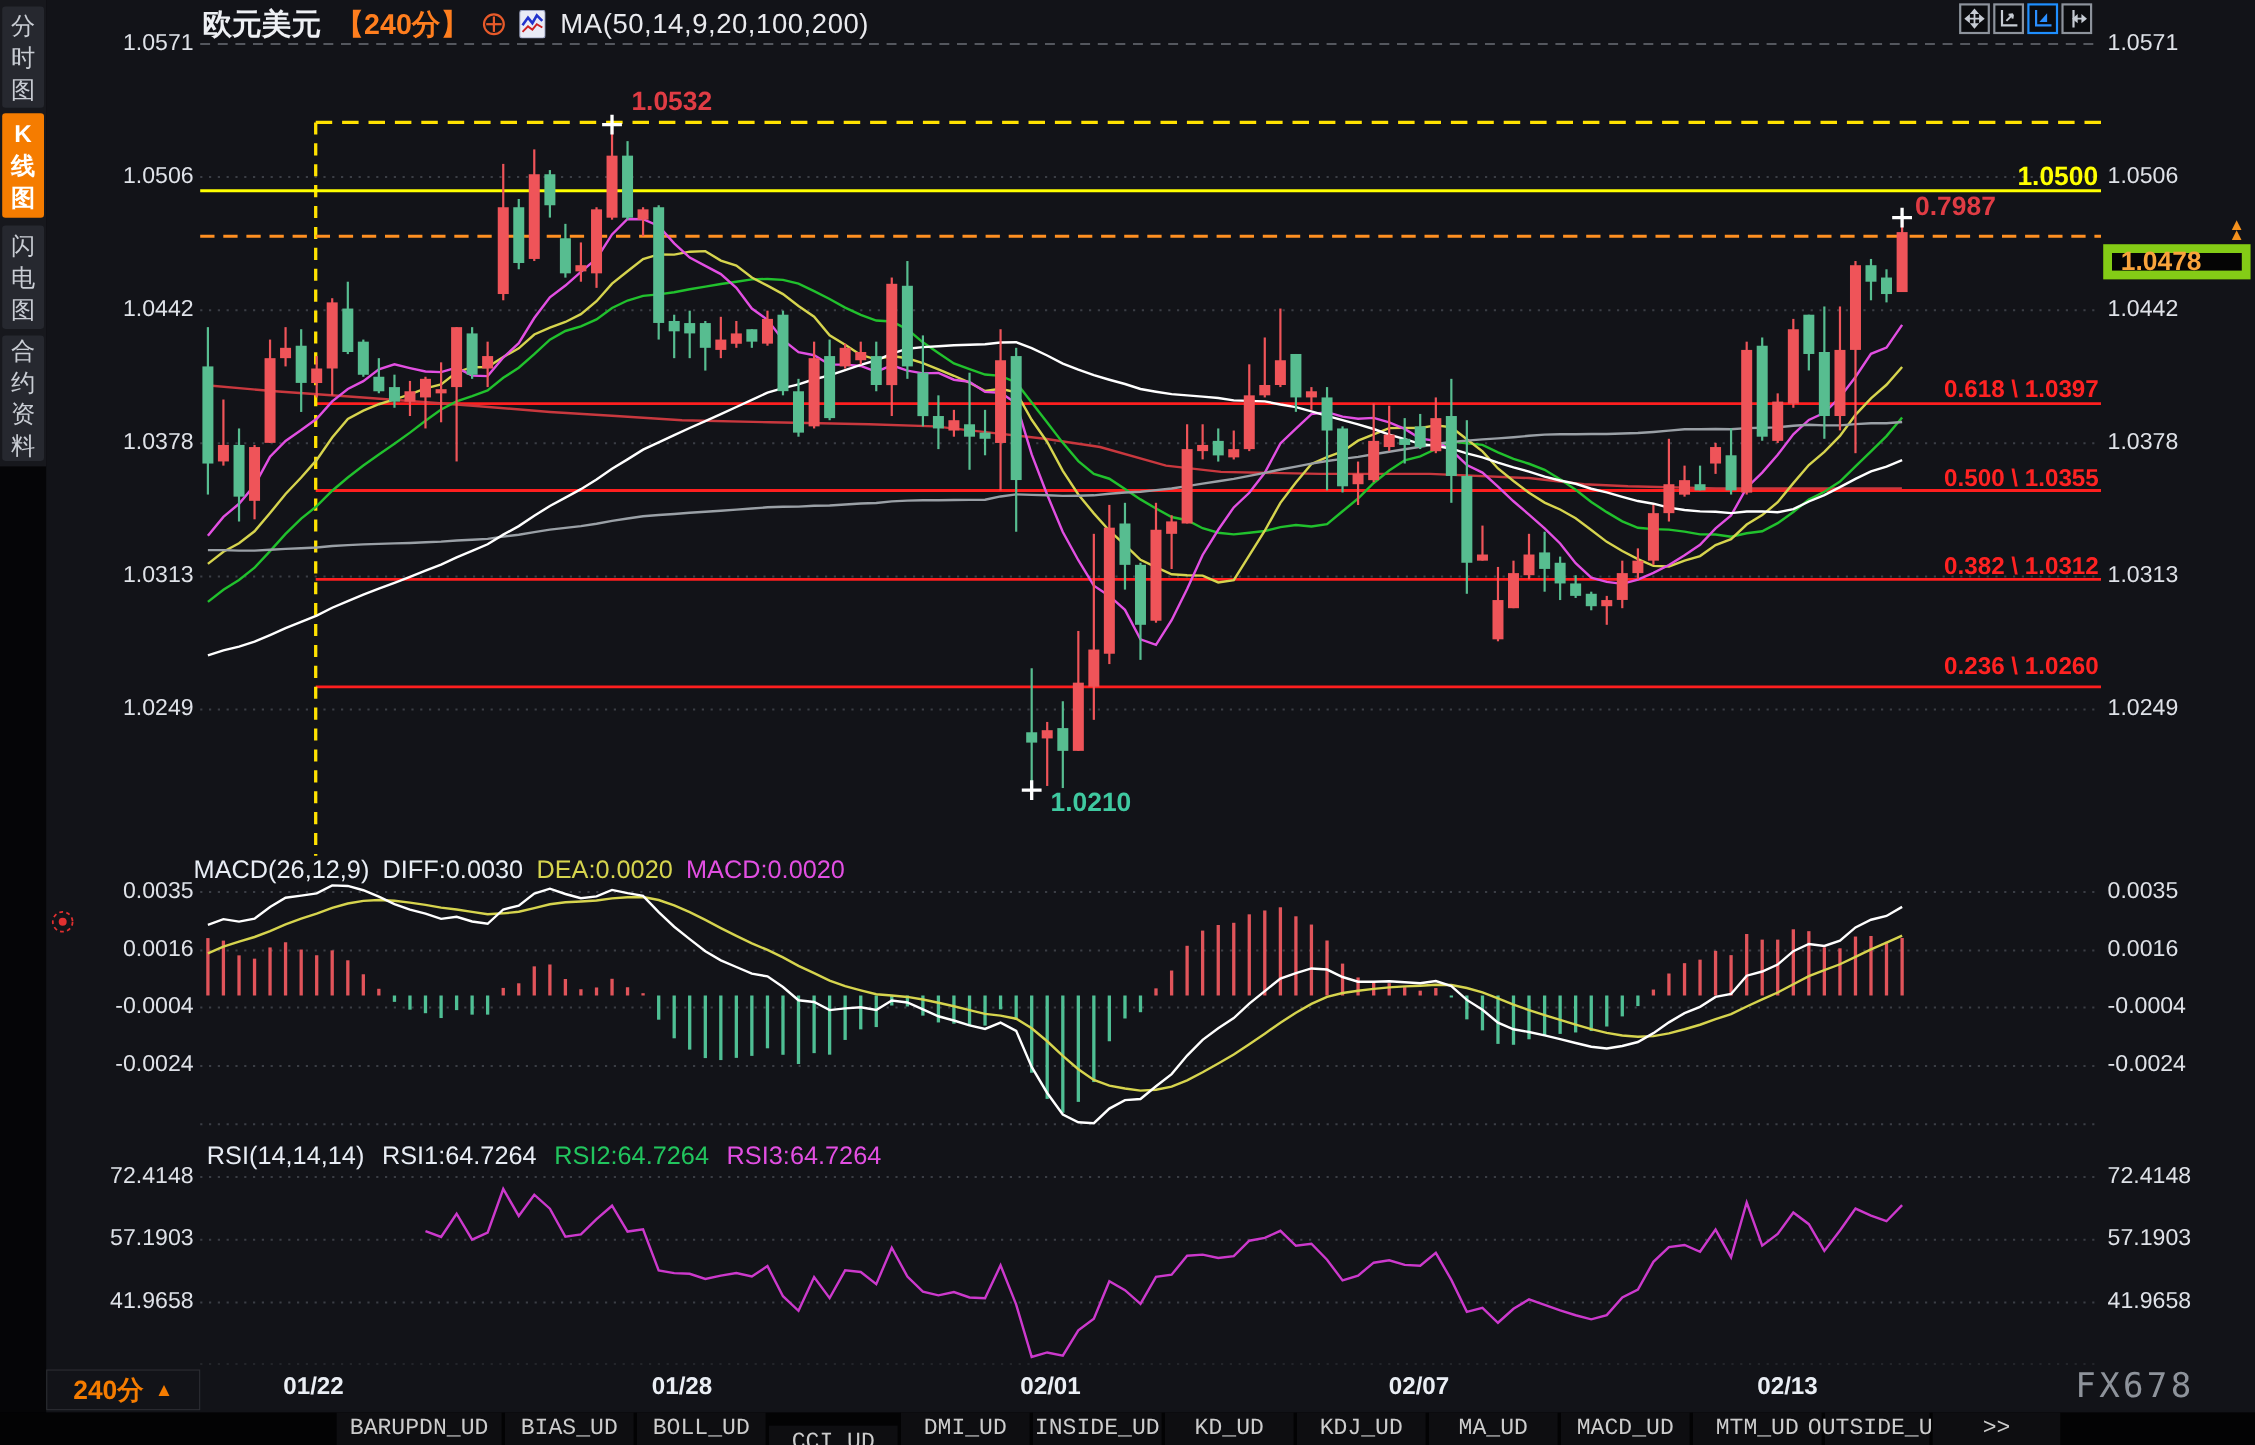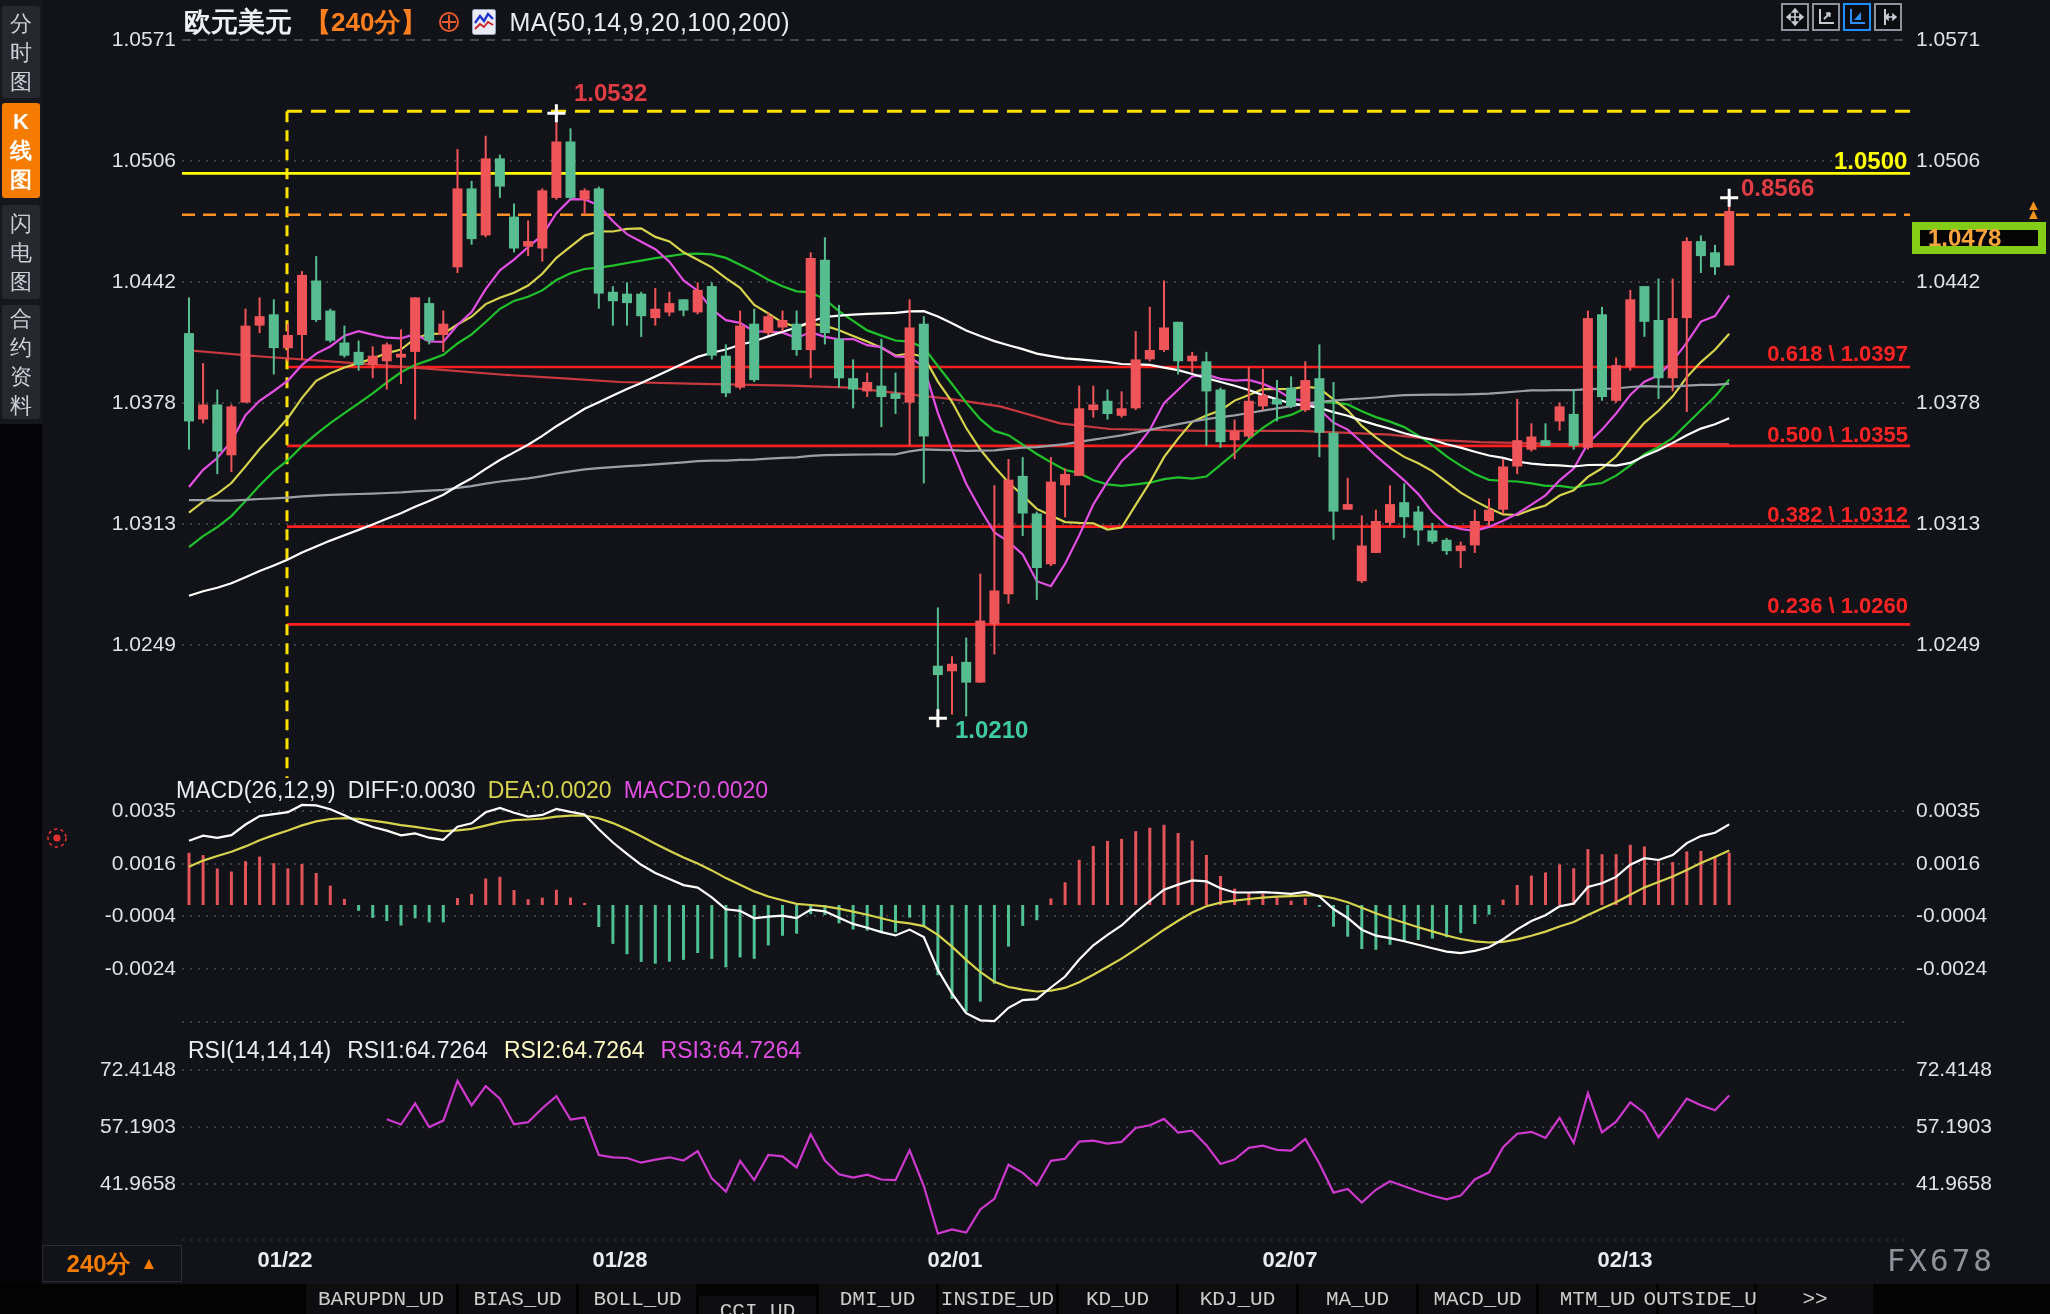--- a/index.html
+++ b/index.html
@@ -513,33 +513,33 @@
 <div id="macd-header" class="panel-header" style="left: 176px; top: 777px; gap: 12px;">
   <span id="macd-title" style="color:#e8edf5">MACD(26,12,9)</span>
 <span style="color: rgb(232, 237, 245);">DIFF:0.0030</span>
     <span style="color: rgb(214, 212, 78);">DEA:0.0020</span>
     <span style="color: rgb(226, 79, 226);">MACD:0.0020</span>
   </div>
 
 <div id="rsi-header" class="panel-header" style="left: 188px; top: 1037px;">
   <span id="rsi-title" style="color:#e8edf5">RSI(14,14,14)</span>
 <span style="color: rgb(232, 237, 245);">RSI1:64.7264</span>
-    <span style="color: #fef9c3;">RSI2:64.7264</span>
+    <span style="color: #22c55e;">RSI2:64.7264</span>
     <span style="color: rgb(226, 79, 226);">RSI3:64.7264</span>
   </div>
 
 <div id="period-box">
   <span class="p-label">240分</span>
   <span class="p-arrow">▲</span>
 </div>
 
 <div id="watermark">FX678</div>
 
 <div id="yellow-line-label" class="price-tag" style="color: rgb(255, 255, 0); left: 1834px; top: 147px;">1.0500</div>
-<div id="swing-label" class="price-tag" style="color: rgb(224, 60, 68); left: 1741px; top: 174px;">0.8566</div>
+<div id="swing-label" class="price-tag" style="color: rgb(224, 60, 68); left: 1741px; top: 174px;">0.7987</div>
 <div id="high-label" class="price-tag" style="color: rgb(224, 60, 68); left: 574px; top: 79px;">1.0532</div>
 <div id="low-label" class="price-tag" style="color: rgb(63, 201, 160); left: 955px; top: 716px;">1.0210</div>
 <div id="price-box" style="top: 222px;">1.0478</div>
 <div id="price-arrow" class="abs" style="color: rgb(245, 146, 30); font-size: 15px; line-height: 9px; left: 2026px; top: 200px;">▲<br>▲</div>
 
 <div id="toolbar">
   <div class="spacer"></div>
 <div class="tool-tab cjk" style="width: 60px;">指标</div>
     <div class="tool-tab cjk" style="width: 79px;">模板</div>
     <div class="tool-tab cjk active" style="width: 114px;">VIP指标</div>

